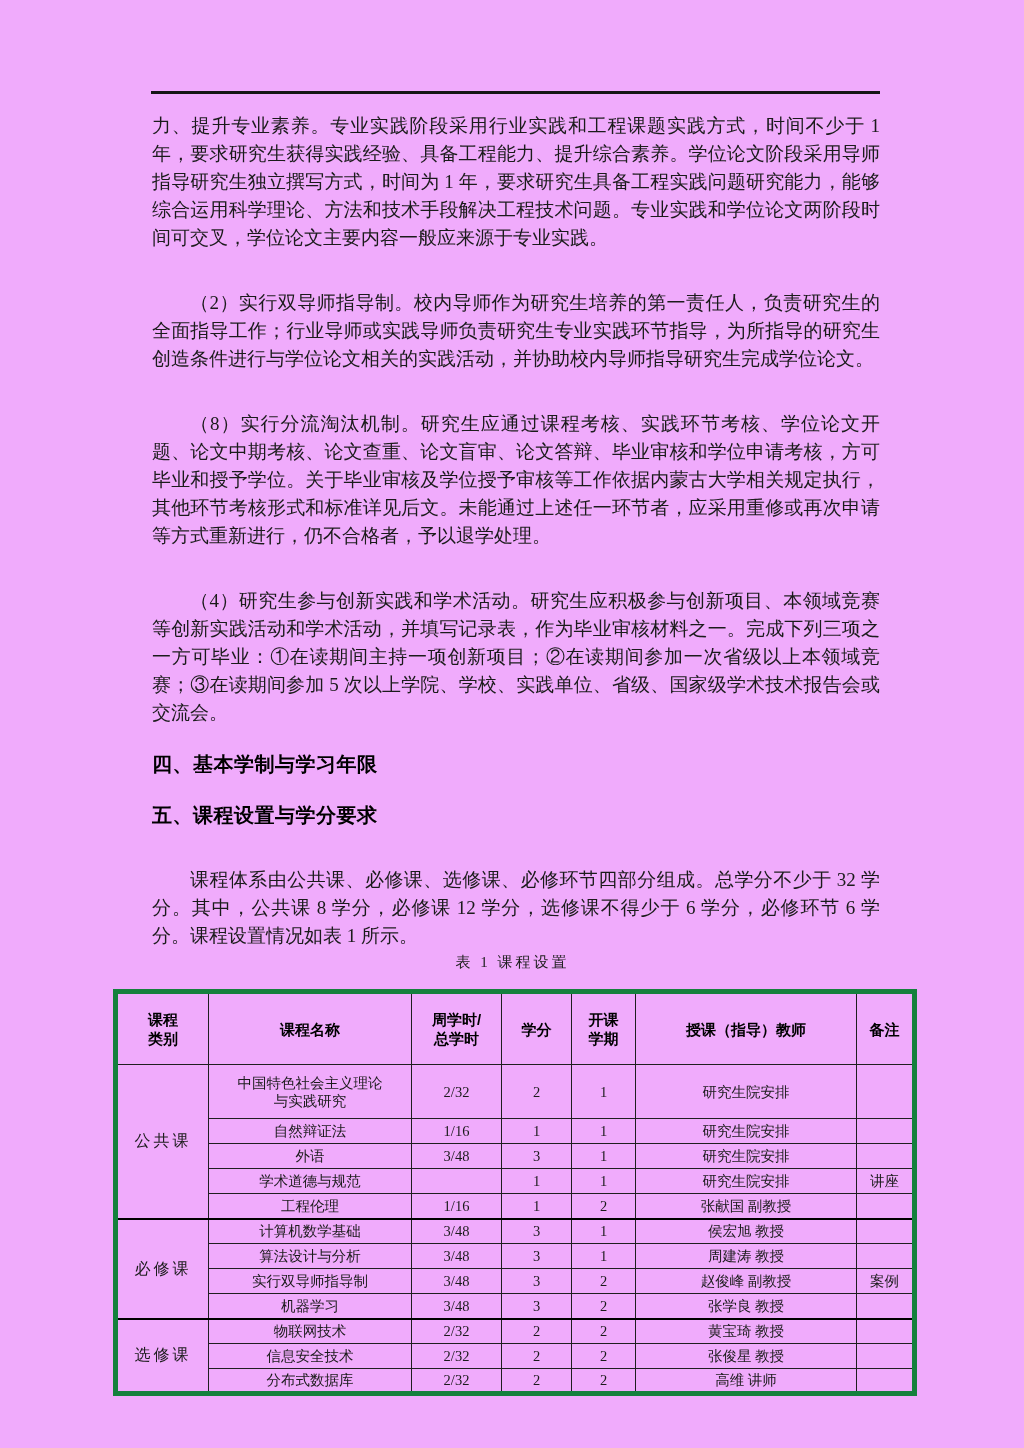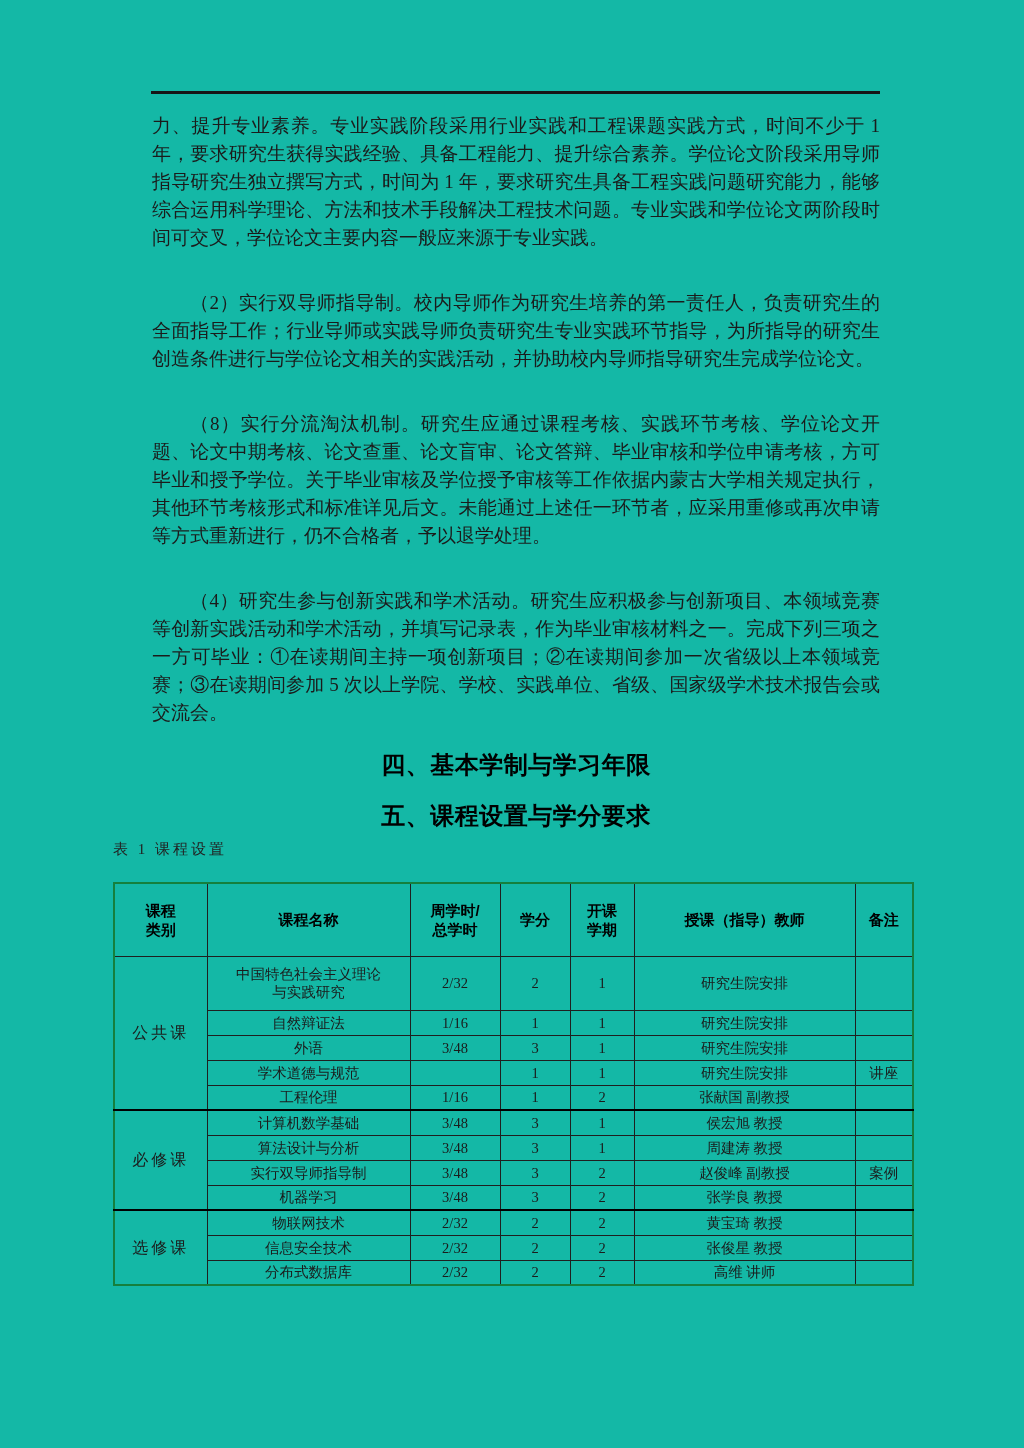--- a/index.html
+++ b/index.html
@@ -1,44 +1,43 @@
 <!DOCTYPE html>
 <html><head>
 <meta charset="utf-8">
 <style>
   html,body { margin:0; padding:0; background:#ffffff; }
   .page {
-    position:relative; width:1024px; height:1448px; background:#14b8a6;
+    position:relative; width:1024px; height:1448px; background:#f0abfc;
     color:#1b1b1b; overflow:hidden;
     font-family:"Liberation Serif","DejaVu Serif",serif;
   }
   .header-rule {
     position:absolute; left:151px; top:91px; width:729px; height:3px;
     background:#161616;
   }
   .content { position:absolute; left:152px; top:112px; width:728px; }
   p.para {
     margin:0; font-size:19px; line-height:28px; text-align:justify;
     font-family:"Liberation Serif","DejaVu Serif",serif;
   }
   p.ind { text-indent:38px;margin-top:37px; }
   h2.sec {
-    margin:24px 0 10px 0; font-size:24px; line-height:27px; font-weight:700;
+    margin:24px 0 10px 0; font-size:20px; line-height:27px; font-weight:700;
     color:#000; letter-spacing:0.5px;
     font-family:"Liberation Sans","DejaVu Sans",sans-serif;
-    text-align:center;
   }
   .tablezone { margin:2px 0 0 -39px; width:799px; }
   .cap {
-    font-size:15px; line-height:20px; letter-spacing:3px;
+    text-align:center; font-size:15px; line-height:20px; letter-spacing:3px;
     color:#222;
   }
   table.course {
-    margin-top:23px; border-collapse:collapse; table-layout:fixed;
-    width:799px; border:2px solid #15803d;
+    margin-top:17px; border-collapse:collapse; table-layout:fixed;
+    width:799px; border:5px solid #15803d;
   }
   table.course th, table.course td {
     border:1px solid #1f1f1f; text-align:center; vertical-align:middle;
     padding:0 2px; overflow:hidden; box-sizing:border-box;
   }
   thead th {
     font-family:"Liberation Sans","DejaVu Sans",sans-serif;
     font-weight:700; font-size:15px; line-height:19px; color:#000;
     white-space:pre-line; height:73px; border-bottom:2px solid #000;
   }
@@ -59,20 +58,21 @@
 
   <div class="content">
     <p class="para">力、提升专业素养。专业实践阶段采用行业实践和工程课题实践方式，时间不少于 1 年，要求研究生获得实践经验、具备工程能力、提升综合素养。学位论文阶段采用导师指导研究生独立撰写方式，时间为 1 年，要求研究生具备工程实践问题研究能力，能够综合运用科学理论、方法和技术手段解决工程技术问题。专业实践和学位论文两阶段时间可交叉，学位论文主要内容一般应来源于专业实践。</p>
     <p class="para ind">（2）实行双导师指导制。校内导师作为研究生培养的第一责任人，负责研究生的全面指导工作；行业导师或实践导师负责研究生专业实践环节指导，为所指导的研究生创造条件进行与学位论文相关的实践活动，并协助校内导师指导研究生完成学位论文。</p>
     <p class="para ind">（8）实行分流淘汰机制。研究生应通过课程考核、实践环节考核、学位论文开题、论文中期考核、论文查重、论文盲审、论文答辩、毕业审核和学位申请考核，方可毕业和授予学位。关于毕业审核及学位授予审核等工作依据内蒙古大学相关规定执行，其他环节考核形式和标准详见后文。未能通过上述任一环节者，应采用重修或再次申请等方式重新进行，仍不合格者，予以退学处理。</p>
     <p class="para ind">（4）研究生参与创新实践和学术活动。研究生应积极参与创新项目、本领域竞赛等创新实践活动和学术活动，并填写记录表，作为毕业审核材料之一。完成下列三项之一方可毕业：①在读期间主持一项创新项目；②在读期间参加一次省级以上本领域竞赛；③在读期间参加 5 次以上学院、学校、实践单位、省级、国家级学术技术报告会或交流会。</p>
 
     <h2 class="sec">四、基本学制与学习年限</h2>
 
     <h2 class="sec">五、课程设置与学分要求</h2>
+    <p class="para ind">课程体系由公共课、必修课、选修课、必修环节四部分组成。总学分不少于 32 学分。其中，公共课 8 学分，必修课 12 学分，选修课不得少于 6 学分，必修环节 6 学分。课程设置情况如表 1 所示。</p>
 
     <div class="tablezone">
       <div class="cap">表 1 课程设置</div>
       <table class="course">
         <colgroup>
           <col style="width:93px">
             <col style="width:203px">
             <col style="width:90px">
           <col style="width:70px">
             <col style="width:64px">

